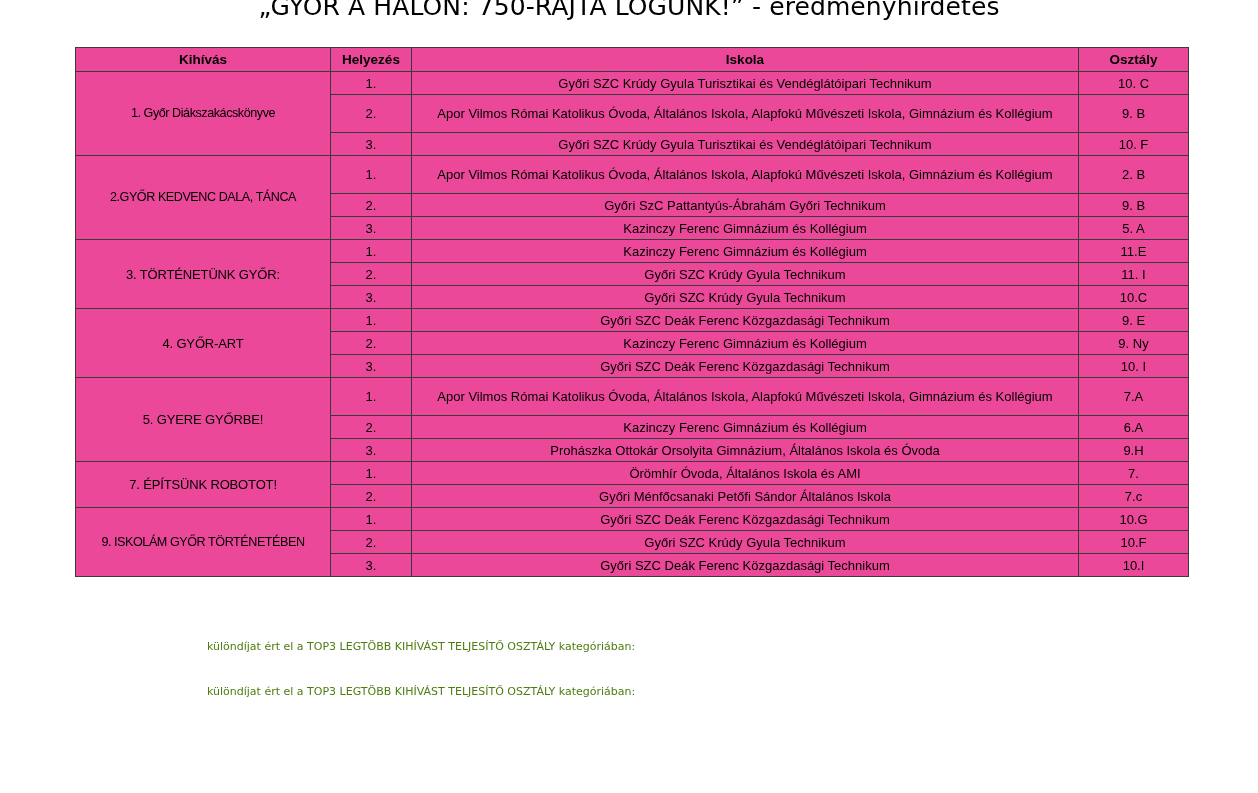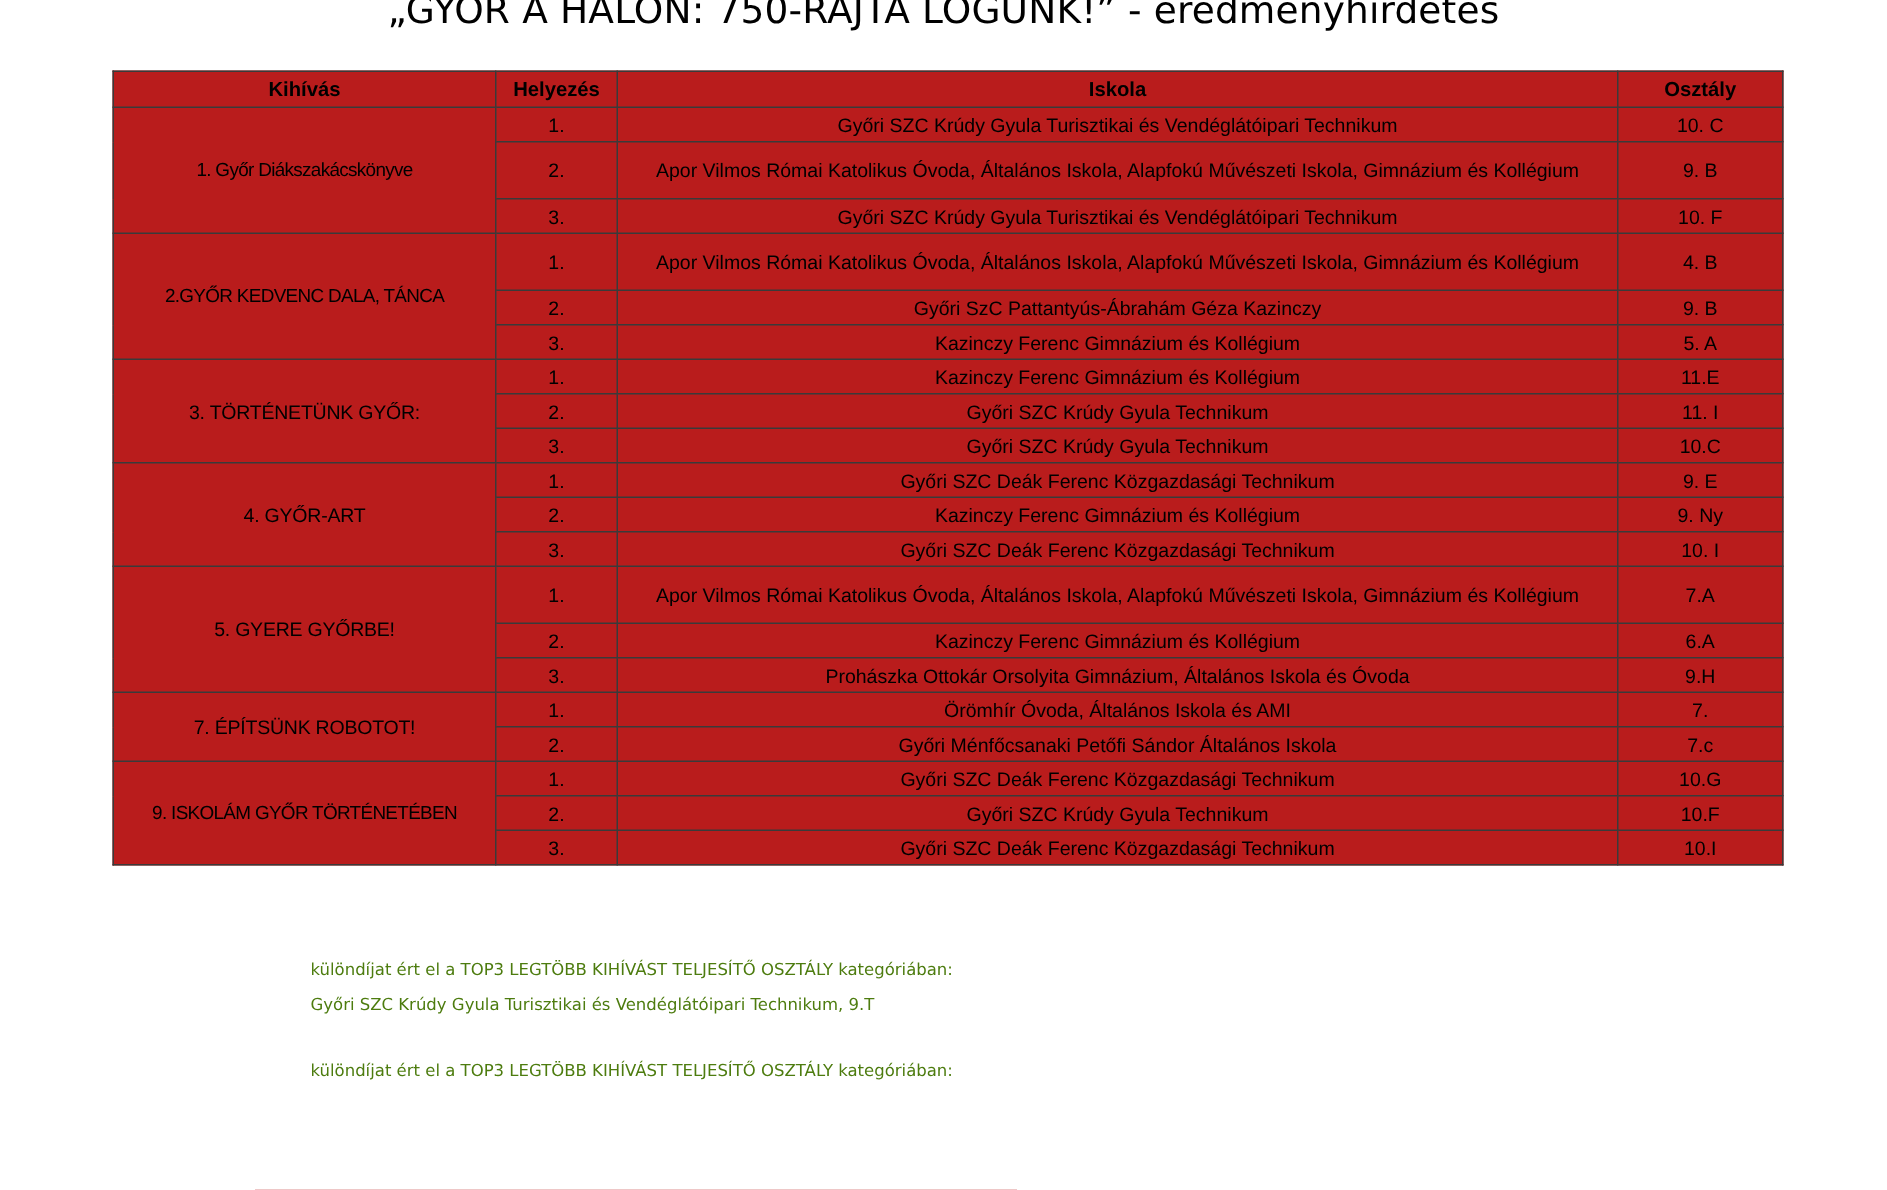--- a/index.html
+++ b/index.html
@@ -44,21 +44,21 @@
   .table-wrap {
     position: absolute;
     left: 75px;
     top: 47px;
     width: 1113px;
   }
   table.results {
     border-collapse: collapse;
     table-layout: fixed;
     width: 1113px;
-    background: #b91c1c;
+    background: #ec4899;
   }
   table.results th,
   table.results td {
     border: 1px solid #3a3a3a;
     padding: 0 3px;
     vertical-align: middle;
     text-align: center;
     font-size: 13px;
     line-height: 15px;
     font-weight: 400;
@@ -143,25 +143,25 @@
         </tr>
         <tr class="r1">
           <td class="rank">3.</td>
           <td class="iskola">Győri SZC Krúdy Gyula Turisztikai és Vendéglátóipari Technikum</td>
           <td class="osztaly">10. F</td>
         </tr>
         <tr class="r2">
           <td class="kihivas tight" rowspan="3">2.GYŐR KEDVENC DALA, TÁNCA</td>
           <td class="rank">1.</td>
           <td class="iskola">Apor Vilmos Római Katolikus Óvoda, Általános Iskola, Alapfokú Művészeti Iskola, Gimnázium és Kollégium</td>
-          <td class="osztaly">4. B</td>
-        </tr>
-        <tr class="r1">
-          <td class="rank">2.</td>
-          <td class="iskola">Győri SzC Pattantyús-Ábrahám Géza Kazinczy</td>
+          <td class="osztaly">2. B</td>
+        </tr>
+        <tr class="r1">
+          <td class="rank">2.</td>
+          <td class="iskola">Győri SzC Pattantyús-Ábrahám Győri Technikum</td>
           <td class="osztaly">9. B</td>
         </tr>
         <tr class="r1">
           <td class="rank">3.</td>
           <td class="iskola">Kazinczy Ferenc Gimnázium és Kollégium</td>
           <td class="osztaly">5. A</td>
         </tr>
         <tr class="r1">
           <td class="kihivas" rowspan="3">3. TÖRTÉNETÜNK GYŐR:</td>
           <td class="rank">1.</td>
@@ -237,18 +237,17 @@
           <td class="iskola">Győri SZC Deák Ferenc Közgazdasági Technikum</td>
           <td class="osztaly">10.I</td>
         </tr>
       </tbody>
   </table>
 </div>
 
 <div class="notes" id="notes">
     <div class="block">
       <div class="line">különdíjat ért el a TOP3 LEGTÖBB KIHÍVÁST TELJESÍTŐ OSZTÁLY kategóriában:</div>
-      <div class="line">Győri SZC Krúdy Gyula Turisztikai és Vendéglátóipari Technikum, 9.T</div>
     </div>
     <div class="block">
       <div class="line">különdíjat ért el a TOP3 LEGTÖBB KIHÍVÁST TELJESÍTŐ OSZTÁLY kategóriában:</div>
     </div>
   </div>
 
 </body></html>

